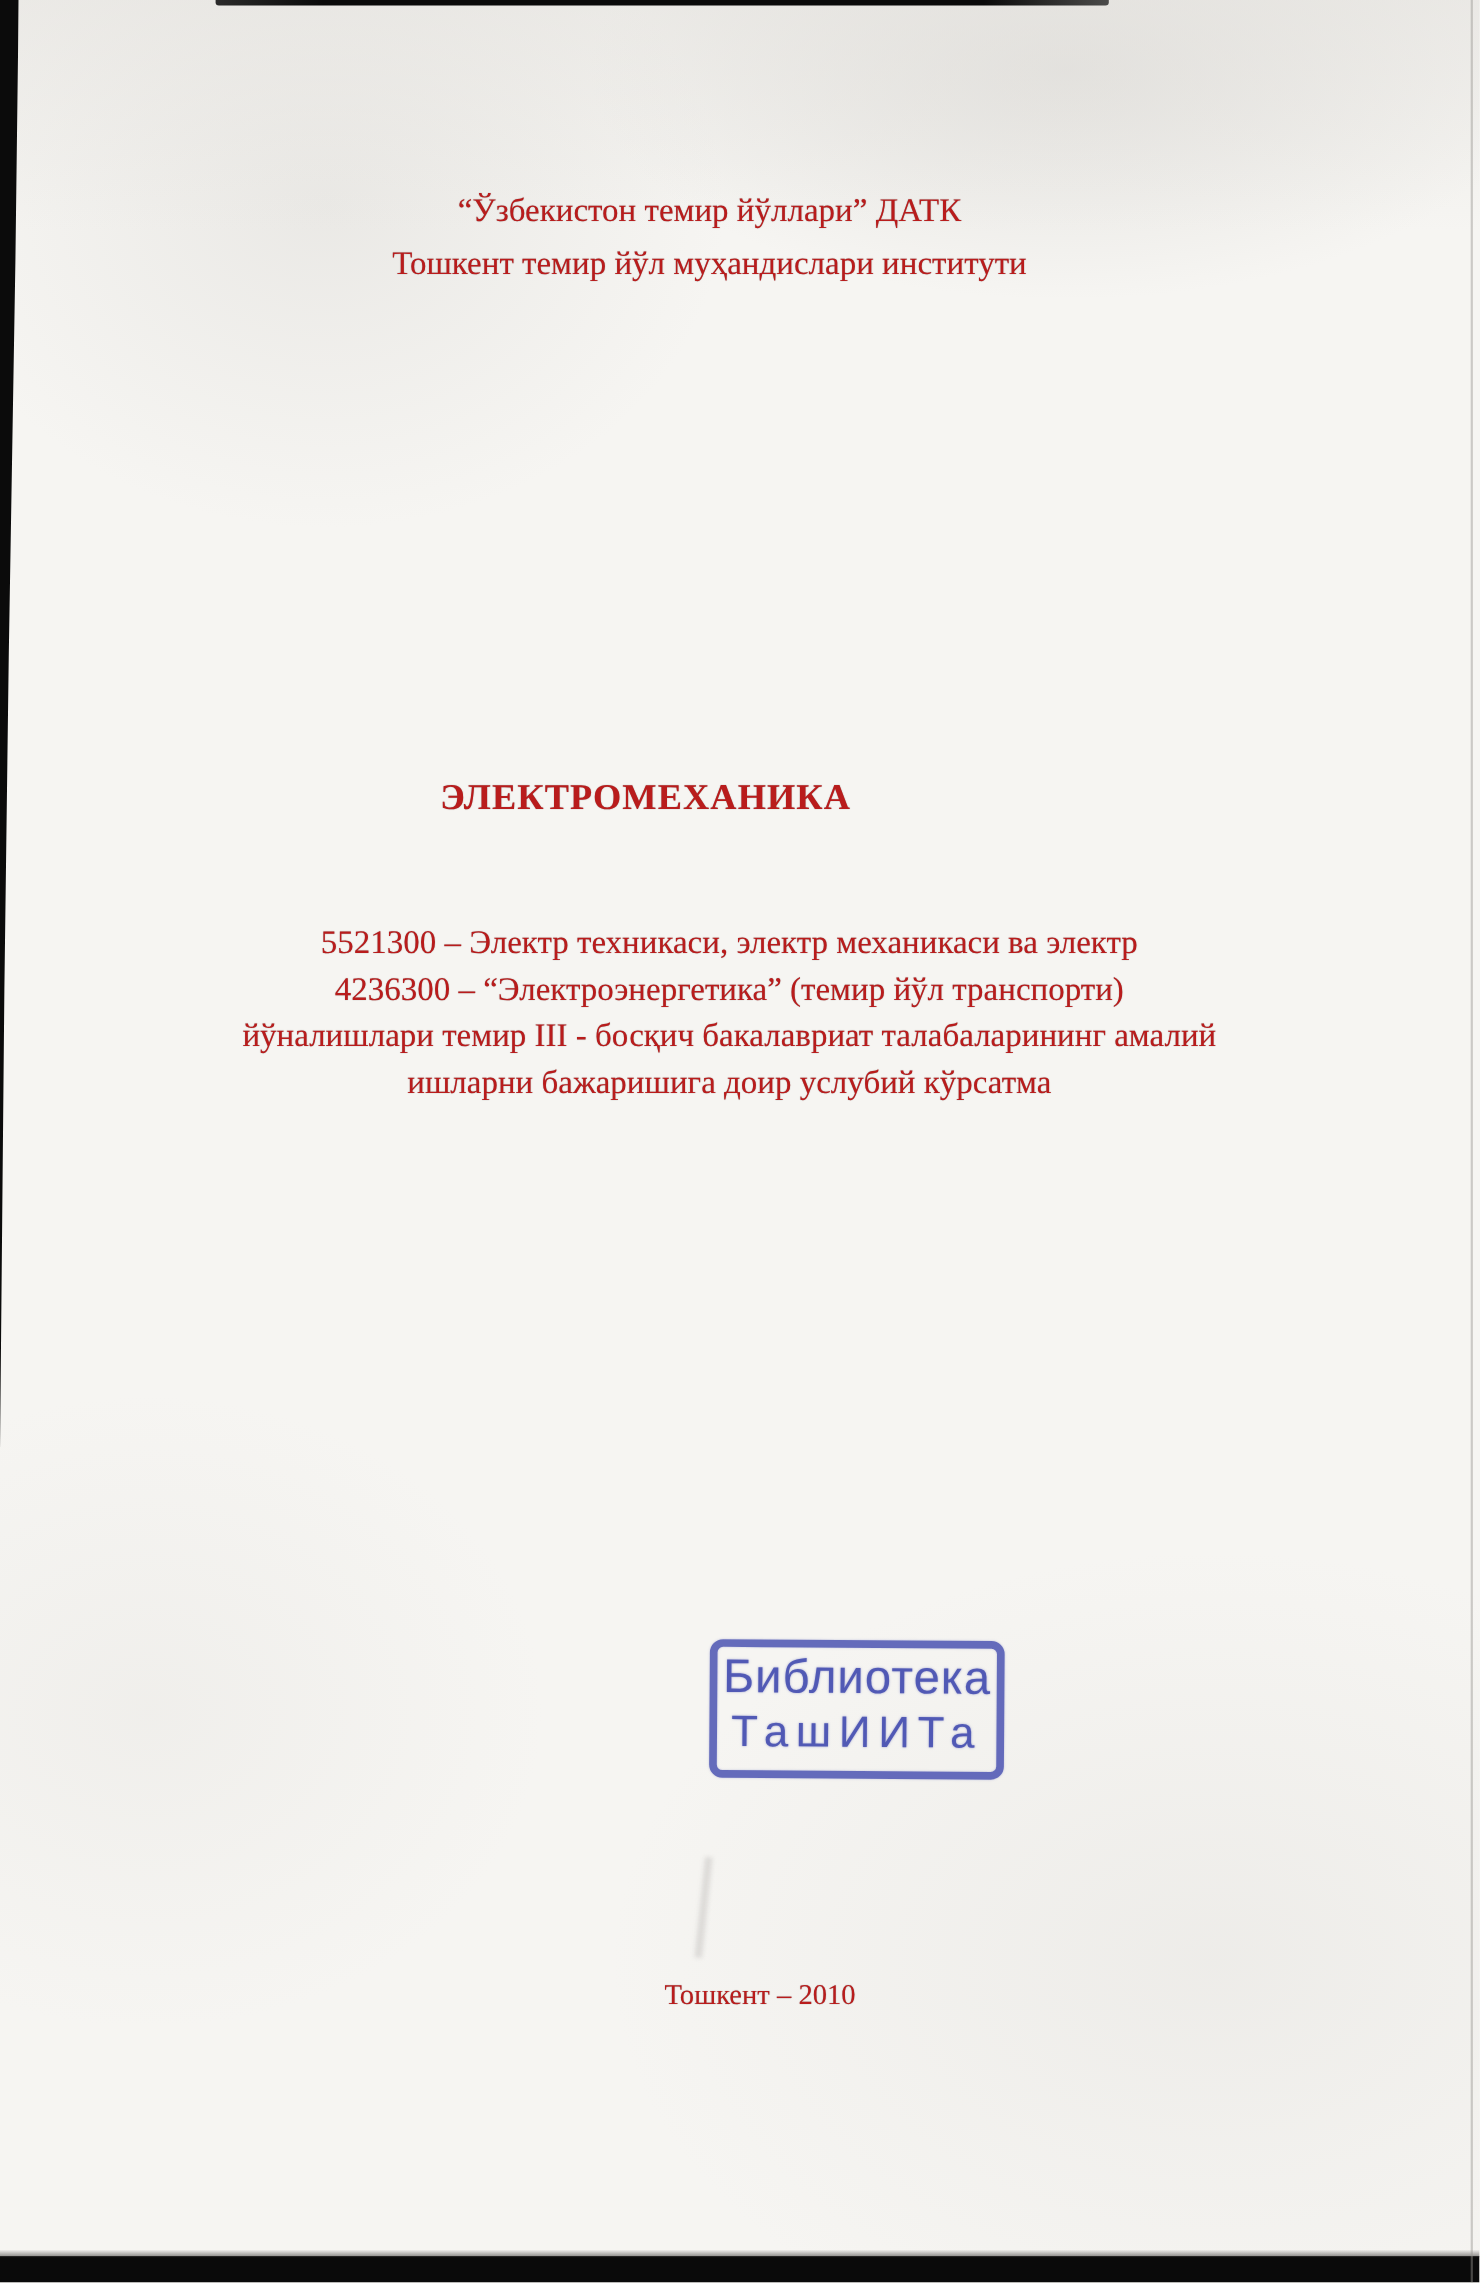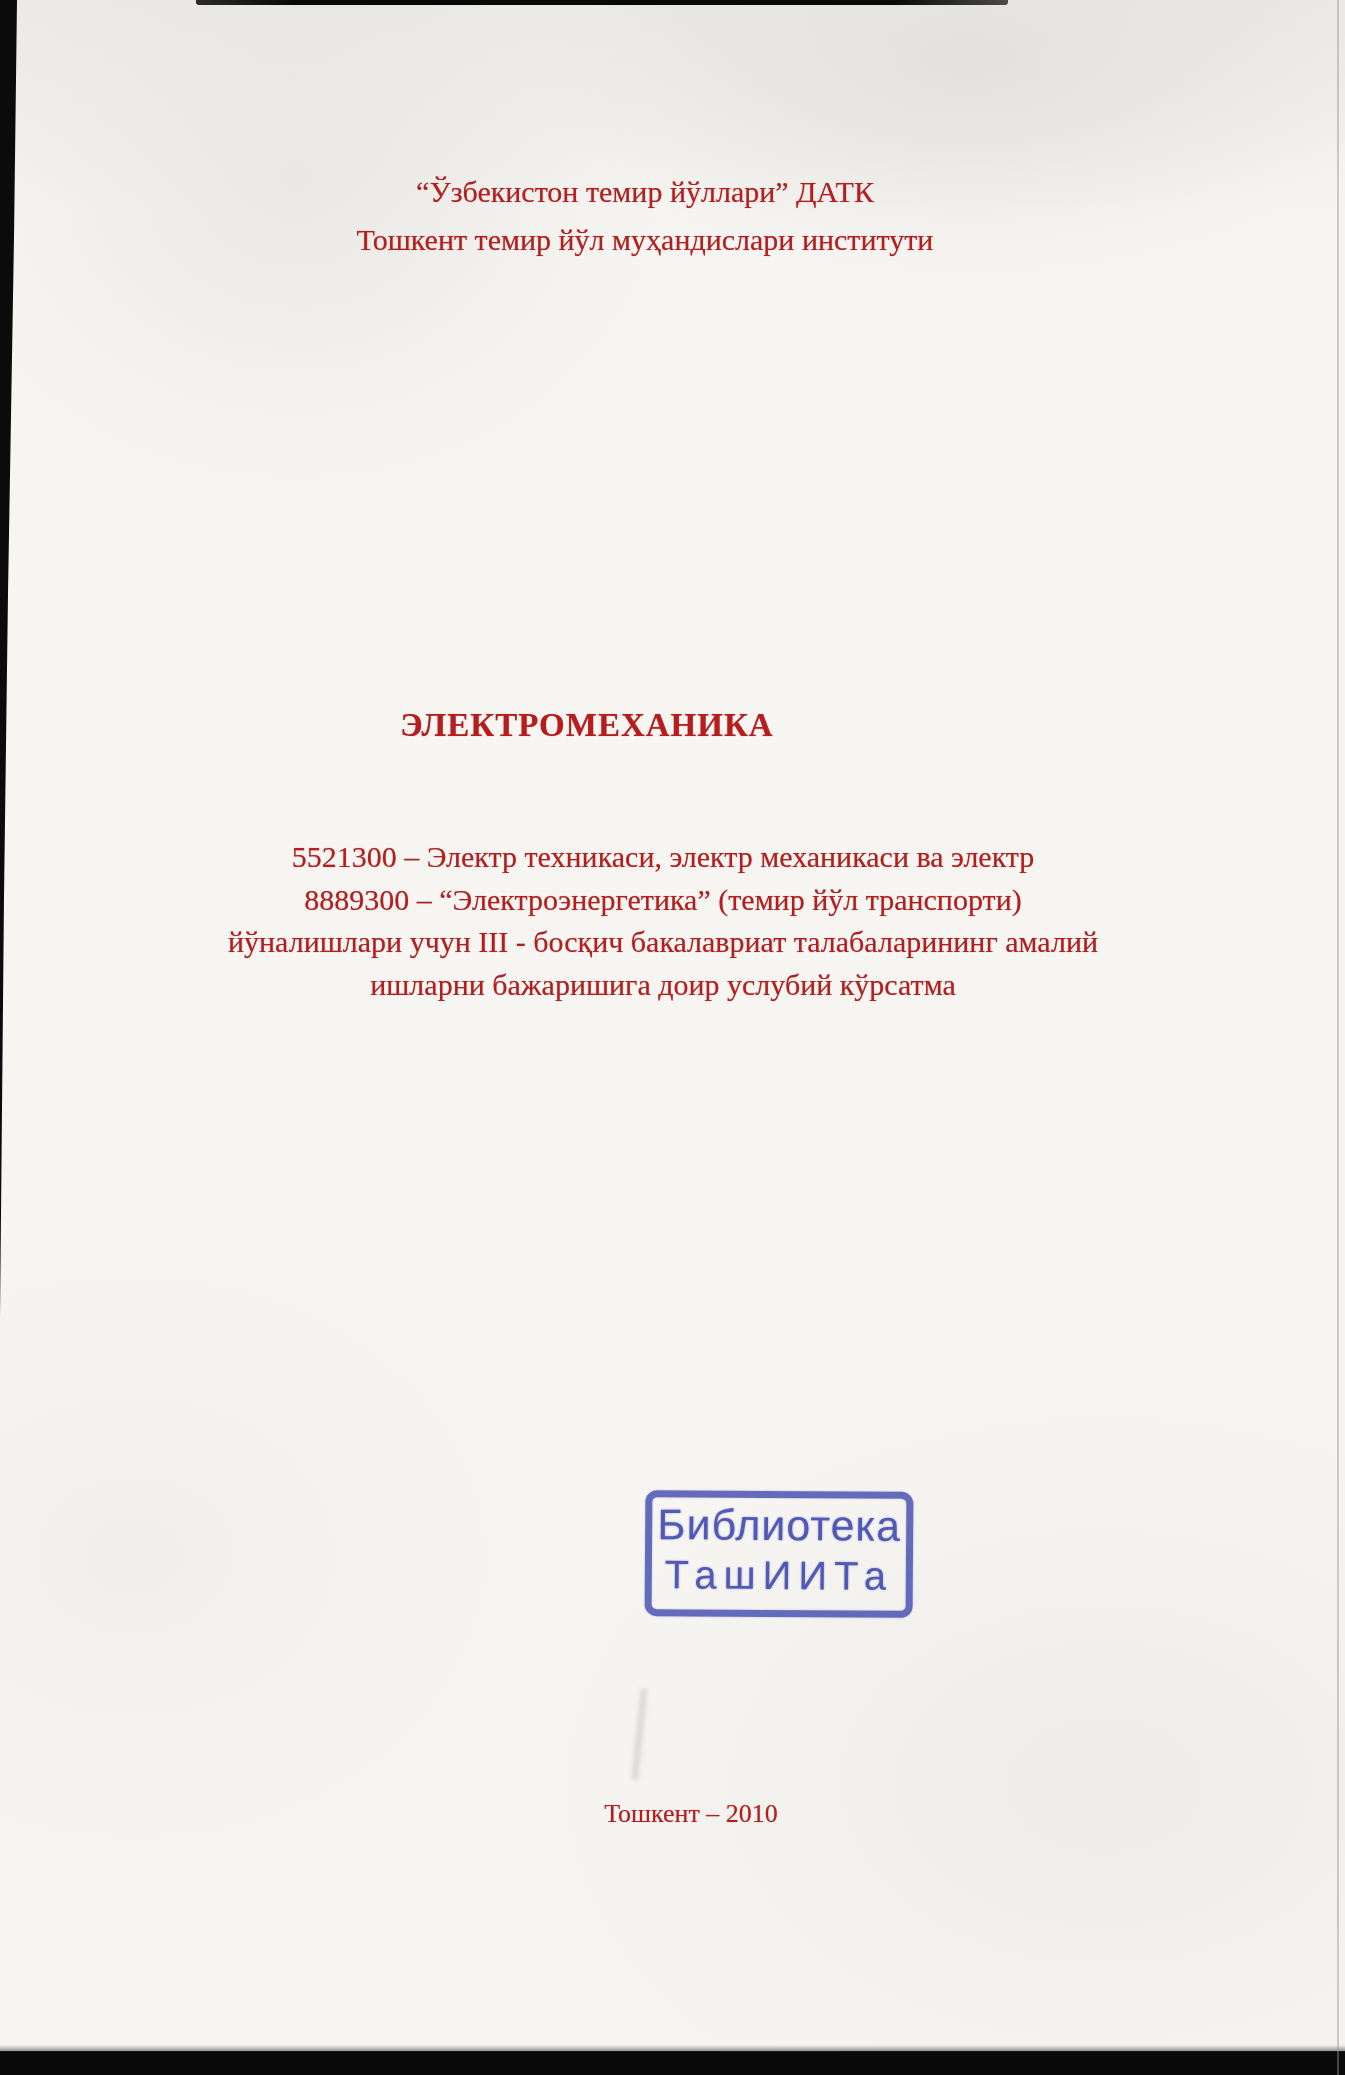--- a/index.html
+++ b/index.html
@@ -118,22 +118,22 @@
 
     <div class="header-block scan-text">
       <div>“Ўзбекистон темир йўллари”  ДАТК</div>
       <div>Тошкент темир йўл муҳандислари институти</div>
     </div>
 
     <h1 class="title-block scan-text">ЭЛЕКТРОМЕХАНИКА</h1>
 
     <div class="desc-block scan-text">
       <div>5521300 – Электр техникаси, электр механикаси ва электр</div>
-      <div>8889300 – “Электроэнергетика” (темир йўл транспорти)</div>
-      <div>йўналишлари учун III - босқич бакалавриат талабаларининг амалий</div>
+      <div>4236300 – “Электроэнергетика” (темир йўл транспорти)</div>
+      <div>йўналишлари темир III - босқич бакалавриат талабаларининг амалий</div>
       <div>ишларни бажаришига доир услубий кўрсатма</div>
     </div>
 
     <div class="stamp">
       <div class="stamp-line1">Библиотека</div>
       <div class="stamp-line2">ТашИИТа</div>
     </div>
 
     <div class="footer-block scan-text">Тошкент – 2010</div>
 

